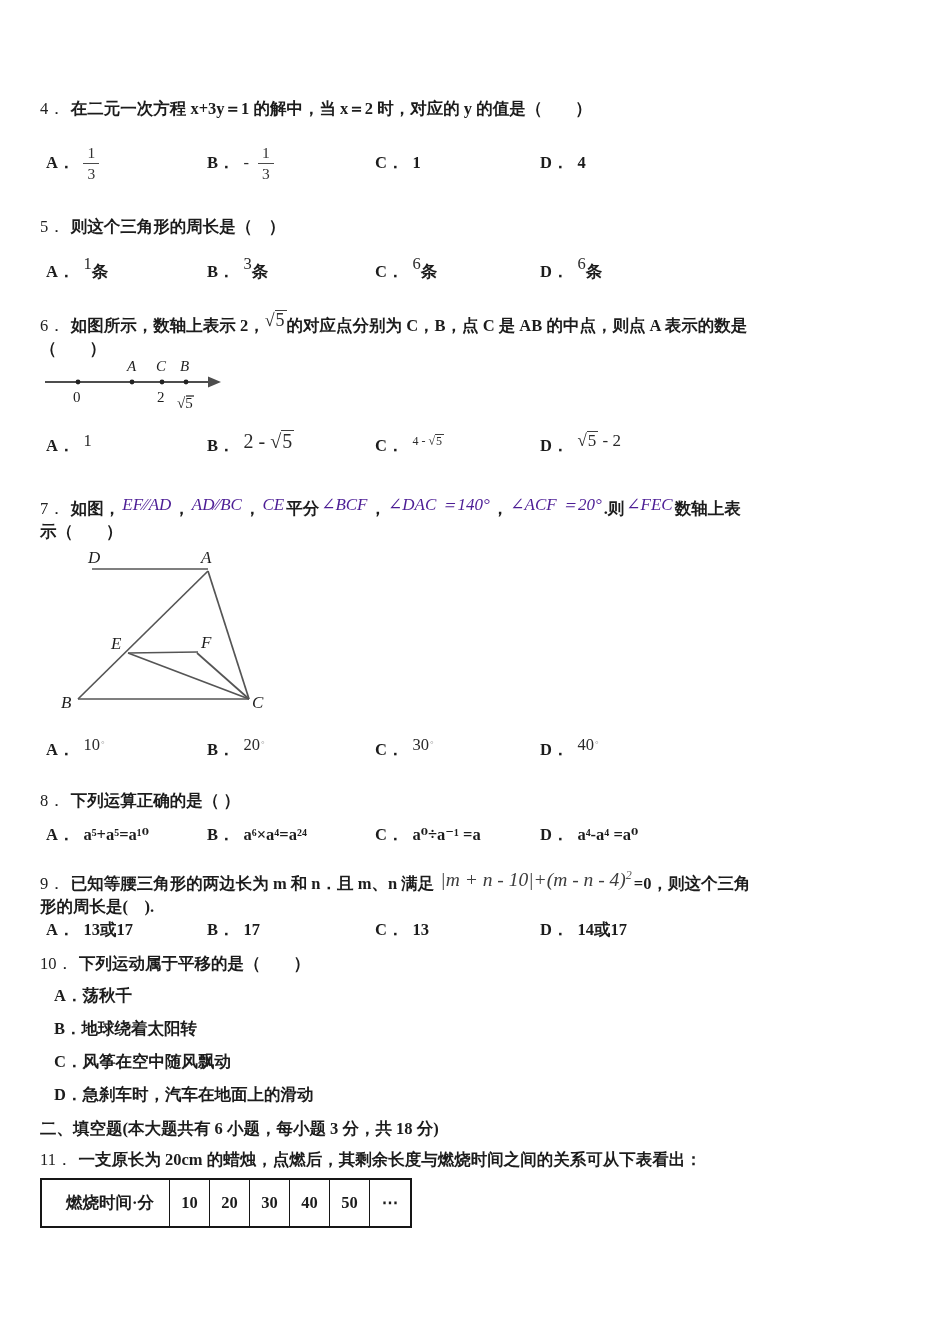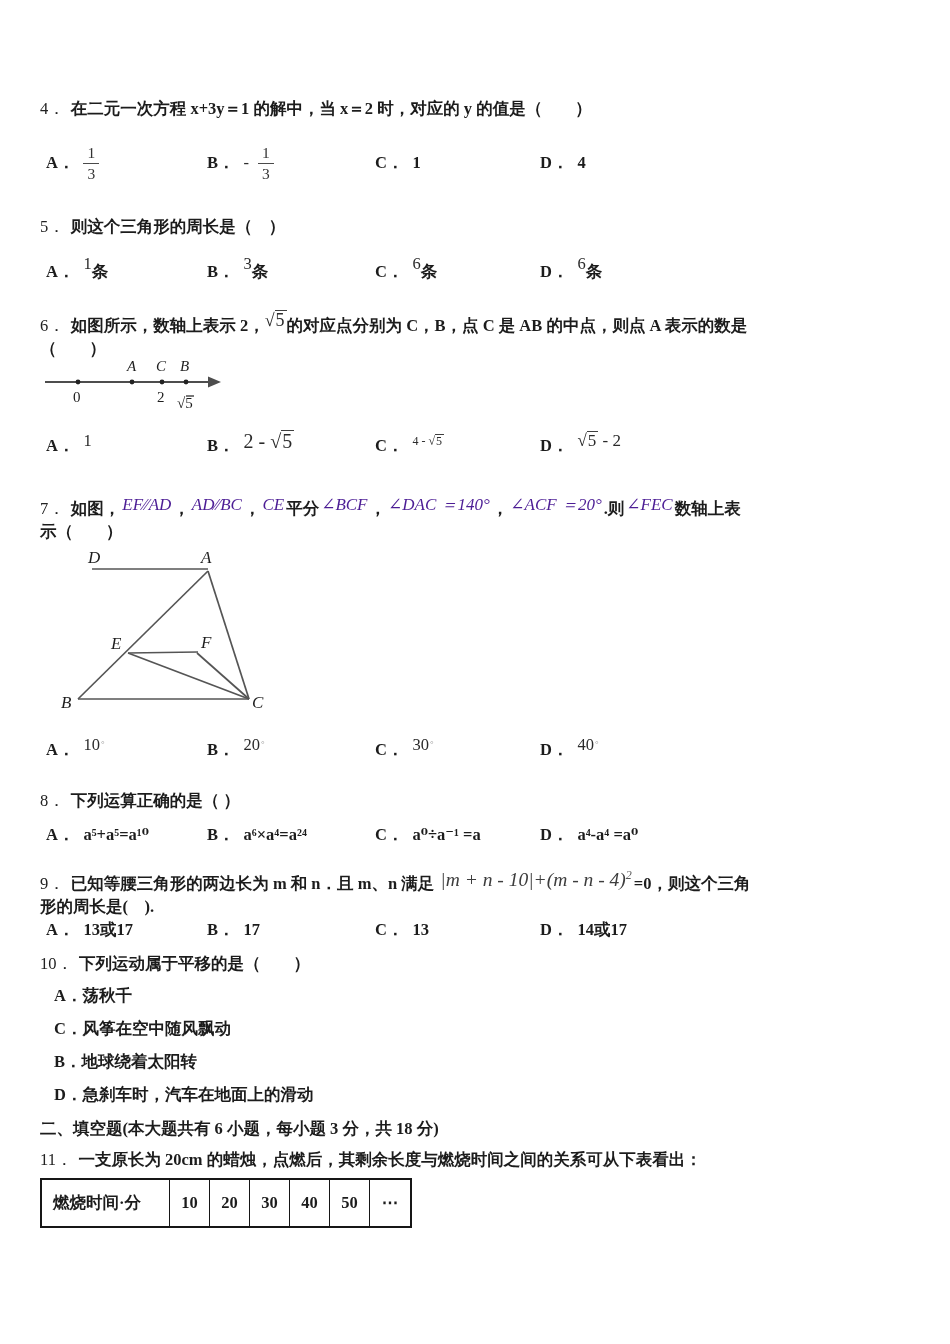--- a/index.html
+++ b/index.html
@@ -29,21 +29,21 @@
   
   .mseg{font-style:italic;color:#4c1d95;font-weight:normal;font-size:17px;position:relative;top:-4px;padding:0 2px;}
   .q9math{font-style:italic;color:#3d3d3d;font-weight:normal;font-size:19.5px;position:relative;top:-3px;padding:0 2px;}
   .q9math sup{font-size:12px;color:#555;}
   
   .list-opt{font-size:16.5px;font-weight:bold;margin-bottom:10px;line-height:23px;}
   
   .tbl{position:absolute;left:40px;top:1178px;display:flex;width:372px;height:50px;
        border:2.5px solid #161616;box-sizing:border-box;font-weight:bold;background:#fff;}
   .tbl .th{width:128px;border-right:1.5px solid #161616;display:flex;align-items:center;
-           padding-left:11px;font-size:16.5px;box-sizing:border-box;}
+           padding-left:24px;font-size:16.5px;box-sizing:border-box;}
   .tbl .td{width:40px;border-right:1.5px solid #161616;display:flex;align-items:center;
            justify-content:center;font-size:16.5px;box-sizing:border-box;}
   .tbl .td:last-child{border-right:none;}
   svg text{font-family:"Liberation Serif","DejaVu Serif",serif;}
 </style>
 </head>
 <body>
 
 <div class="page">
 
@@ -222,22 +222,22 @@
       <span class="olabel">D．</span>
       <span class="oval">14或17</span>
     </div>
   </div>
 
   <div class="blk stem" style="top:952px">
     <span class="qnum">10．</span><span>下列运动属于平移的是（　　）</span>
   </div>
   <div class="blk" style="top:984px;margin-left:14px">
     <div class="list-opt"><span class="olabel">A．</span><span>荡秋千</span></div>
+    <div class="list-opt"><span class="olabel">B．</span><span>地球绕着太阳转</span></div>
     <div class="list-opt"><span class="olabel">C．</span><span>风筝在空中随风飘动</span></div>
-    <div class="list-opt"><span class="olabel">B．</span><span>地球绕着太阳转</span></div>
     <div class="list-opt"><span class="olabel">D．</span><span>急刹车时，汽车在地面上的滑动</span></div>
   </div>
 
   <div class="blk stem" style="top:1117px">
     <span>二、填空题(本大题共有 6 小题，每小题 3 分，共 18 分)</span>
   </div>
 
   <div class="blk stem" style="top:1148px">
     <span class="qnum">11．</span><span>一支原长为 20cm 的蜡烛，点燃后，其剩余长度与燃烧时间之间的关系可从下表看出：</span>
   </div>

